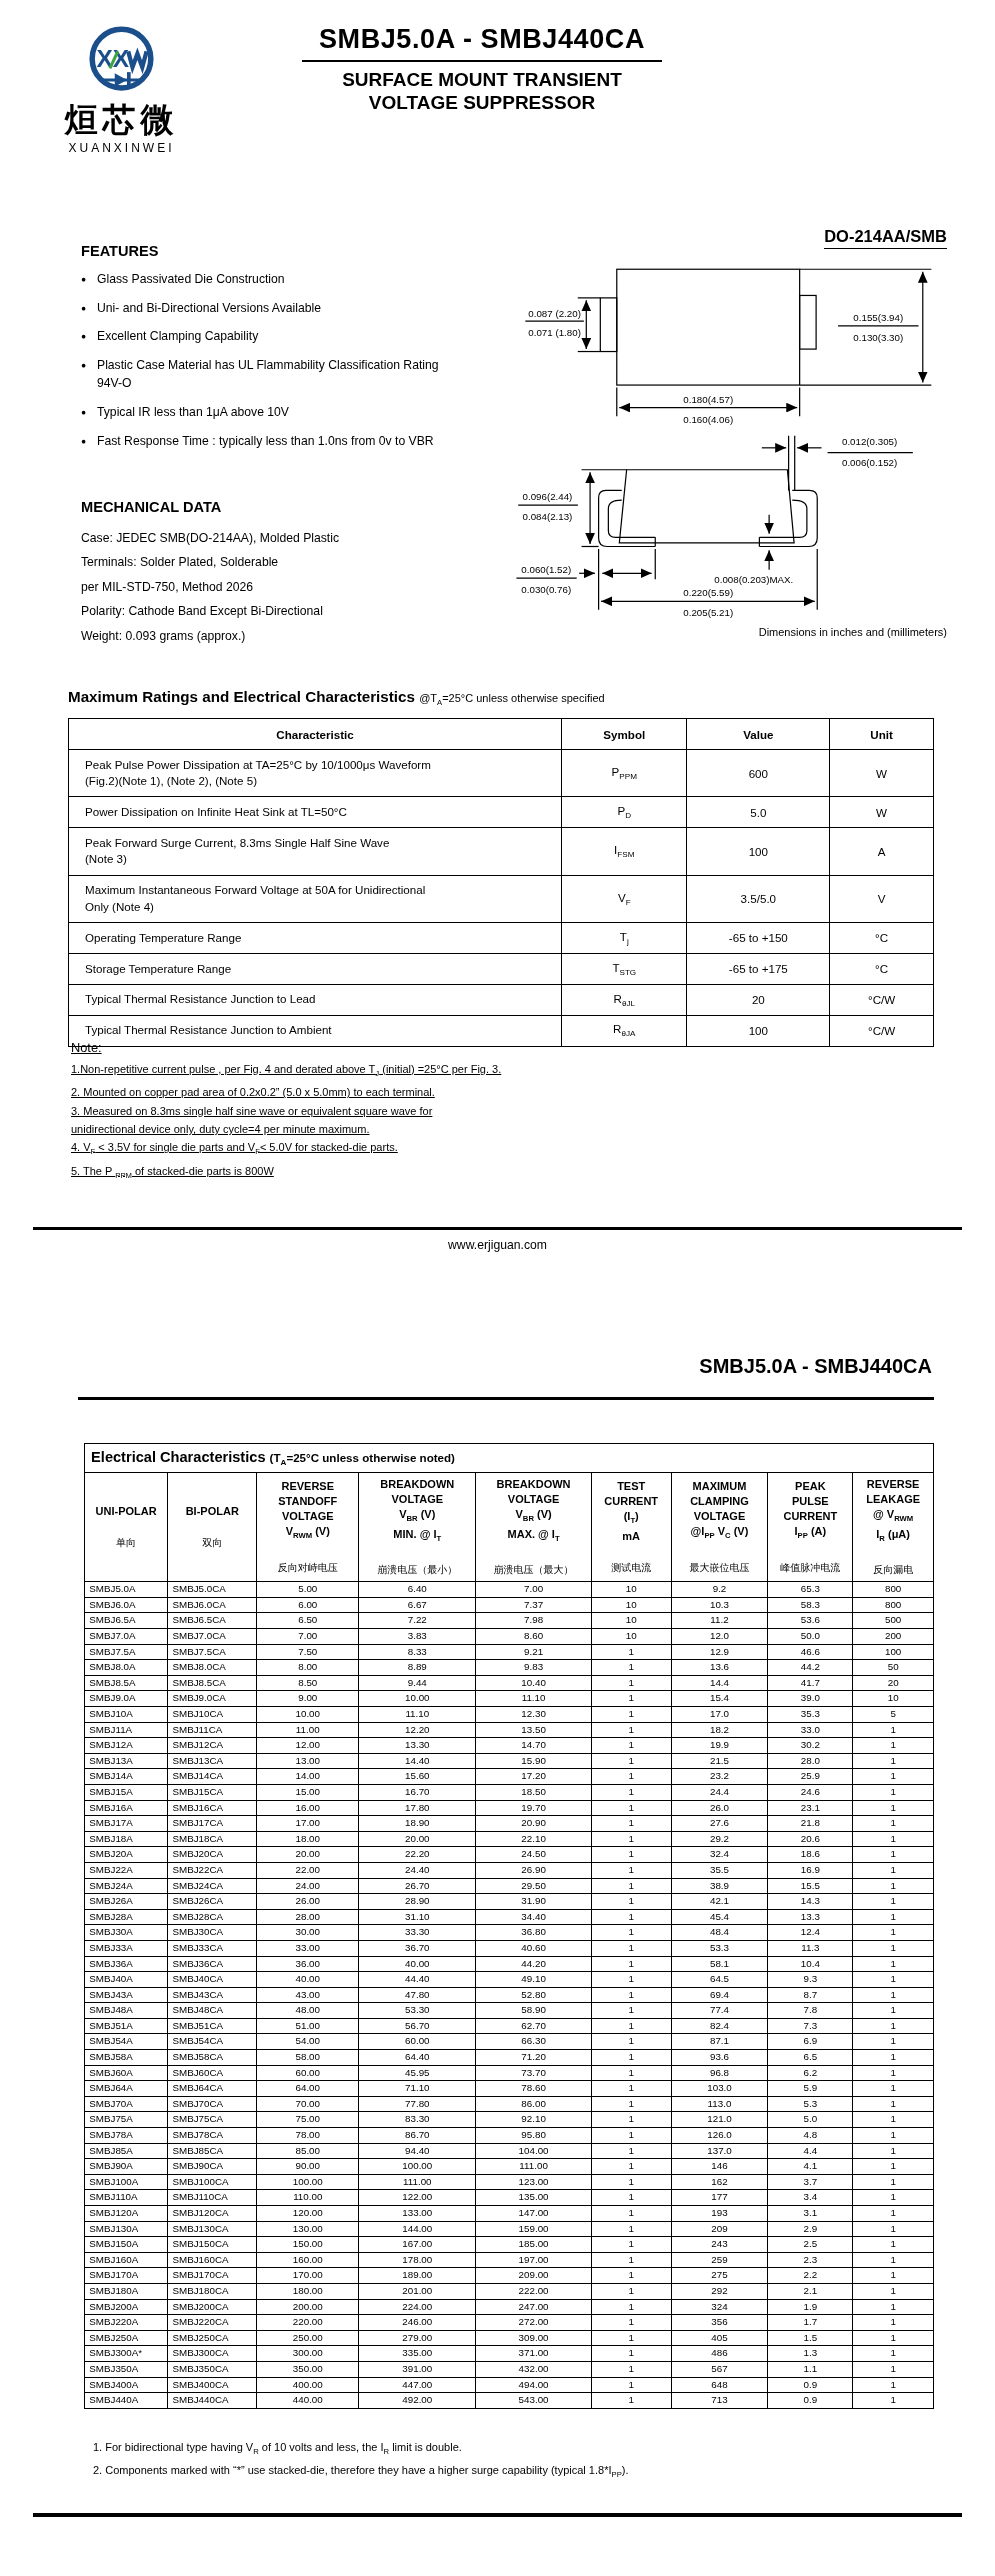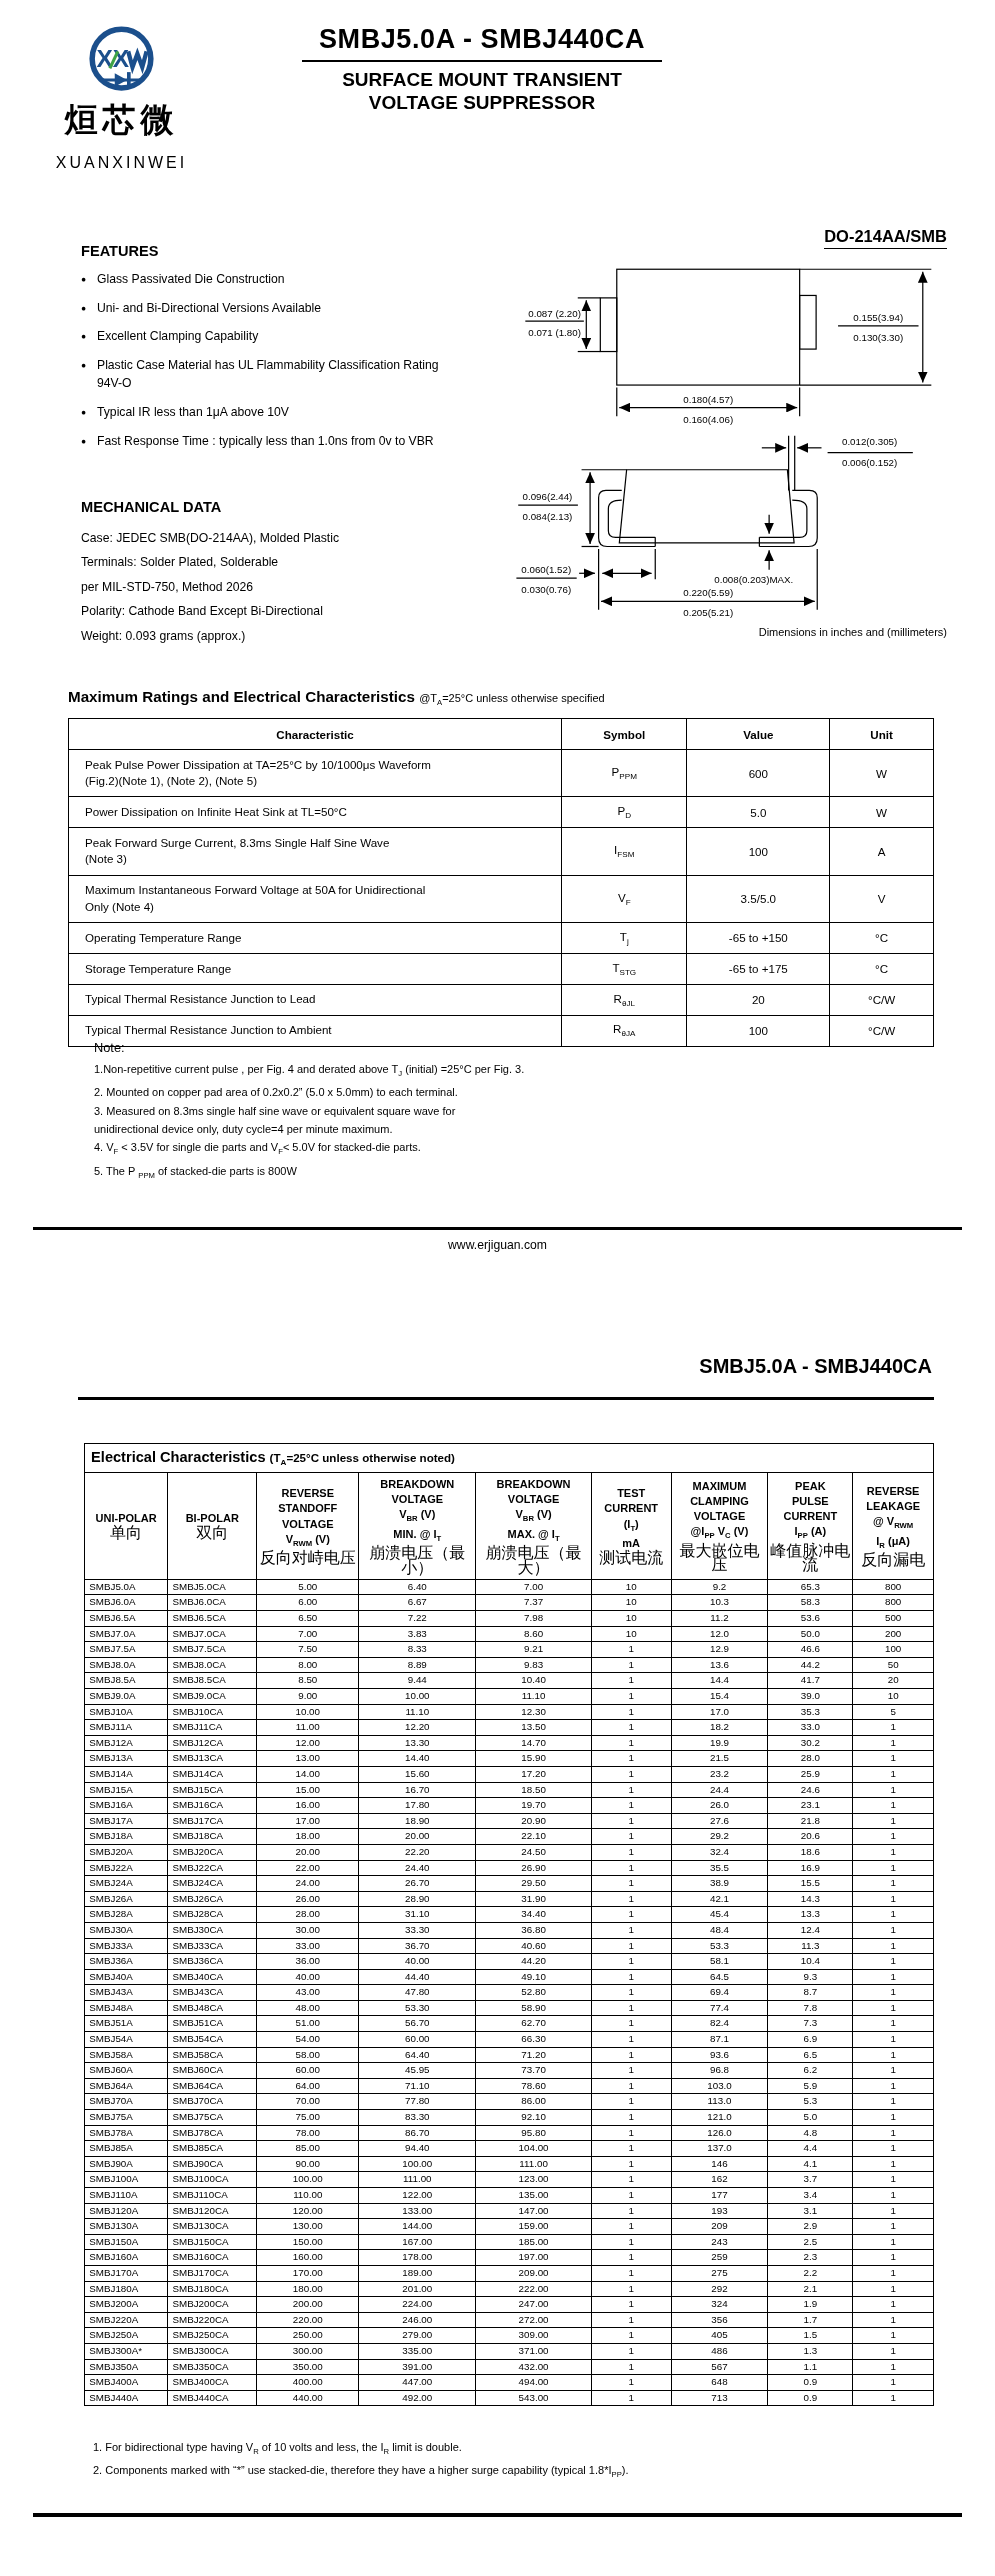--- a/index.html
+++ b/index.html
@@ -1,21 +1,21 @@
 <!DOCTYPE html>
 <html style="font-size:9.8px"><head>
 <meta charset="utf-8">
 <style>
   html,body{margin:0;padding:0;background:#e8e8e8;}
   .page{position:relative;width:995px;height:2576px;background:#ffffff;margin:0 auto;
         font-family:"Liberation Sans", sans-serif;color:#000;overflow:hidden;}
   
   .logo{position:absolute;left:39px;top:22px;width:165px;text-align:center;}
   .logo-cn{font-size:33px;font-weight:bold;letter-spacing:4.9px;line-height:35px;margin-top:1.2px;}
-  .logo-en{font-size:16px;letter-spacing:3px;margin-top:17px;}
+  .logo-en{font-size:12px;letter-spacing:3px;margin-top:4px;}
   .title-block{position:absolute;left:287px;top:24.4px;width:390px;text-align:center;}
   .main-title{display:inline-block;font-size:27px;font-weight:bold;letter-spacing:0.6px;
               border-bottom:2.4px solid #000;padding:0 17px 4.9px 17px;margin:0;}
   .sub-title{font-size:19px;font-weight:bold;line-height:23px;margin-top:6.1px;}
   
   .features{position:absolute;left:81px;top:243px;width:366px;}
   .sec-head{font-size:14.6px;font-weight:bold;margin:0 0 11px 0;}
   .feat-item{display:flex;font-size:12.2px;line-height:18.3px;margin-bottom:10.4px;}
   .bullet{width:16px;flex:0 0 16px;font-size:12.2px;}
   .mech{position:absolute;left:81px;top:499px;width:390px;}
@@ -30,37 +30,37 @@
   .pkg-caption{font-size:11px;margin-top:3.7px;}
   
   .ratings-head{position:absolute;left:68px;top:688px;width:872px;font-size:15.2px;font-weight:bold;}
   .ratings-head .small{font-size:11px;font-weight:normal;}
   table.ratings{position:absolute;left:68px;top:718px;width:866px;border-collapse:collapse;
                 border:1.8px solid #000;}
   table.ratings th,table.ratings td{border:1.2px solid #000;font-size:11.6px;padding:6.7px 4.9px;text-align:center;}
   table.ratings th{font-weight:bold;padding:8.5px 4.9px;}
   table.ratings td.c{text-align:left;padding-left:16px;white-space:pre-line;line-height:16.5px;}
   
-  .notes{position:absolute;left:94px;top:1040px;width:671px;}
+  .notes{position:absolute;left:71px;top:1040px;width:671px;text-decoration:underline;}
   .notes-head{font-size:12.8px;margin-bottom:4.9px;}
   .note-item{font-size:11px;line-height:18.3px;white-space:pre-line;}
   
   .rule{position:absolute;background:#000;}
   .site-url{position:absolute;left:0;top:1238px;width:995px;text-align:center;font-size:12.2px;}
   .p2-header{position:absolute;right:63px;top:1355px;font-size:20px;font-weight:bold;}
   
   table.ec{position:absolute;left:84px;top:1443px;width:850px;border-collapse:collapse;
            border:1.8px solid #000;table-layout:fixed;}
   table.ec td,table.ec th{border-left:1.2px solid #000;border-right:1.2px solid #000;}
   td.ec-title{font-size:14.6px;font-weight:bold;text-align:left;padding:4.9px 6.1px;
               border-bottom:1.8px solid #000;}
   td.ec-title .small{font-size:11.6px;}
   table.ec th{vertical-align:middle;text-align:center;padding:3.7px 1.2px;border-bottom:1.8px solid #000;}
   .hl{font-size:11px;font-weight:bold;line-height:15.2px;}
-  .hcn{font-size:16px;font-weight:normal;line-height:14.6px;margin-top:0;}
+  .hcn{font-size:10px;font-weight:normal;line-height:14.6px;margin-top:17px;}
   table.ec td.d{font-size:9.8px;height:14.6px;line-height:14.6px;text-align:center;padding:0 1.2px;
                 border-top:0.6px solid #000;border-bottom:0.6px solid #000;overflow:hidden;}
   table.ec td.d.l{text-align:left;padding-left:4.3px;}
   table.ec tr.group-end td{border-bottom:1.8px solid #000;}
   .footnotes{position:absolute;left:81px;top:2438px;width:793px;}
   .fn{font-size:11px;line-height:18.3px;margin-left:12px;}
   sub{font-size:70%;}
 </style>
 </head>
 <body>

